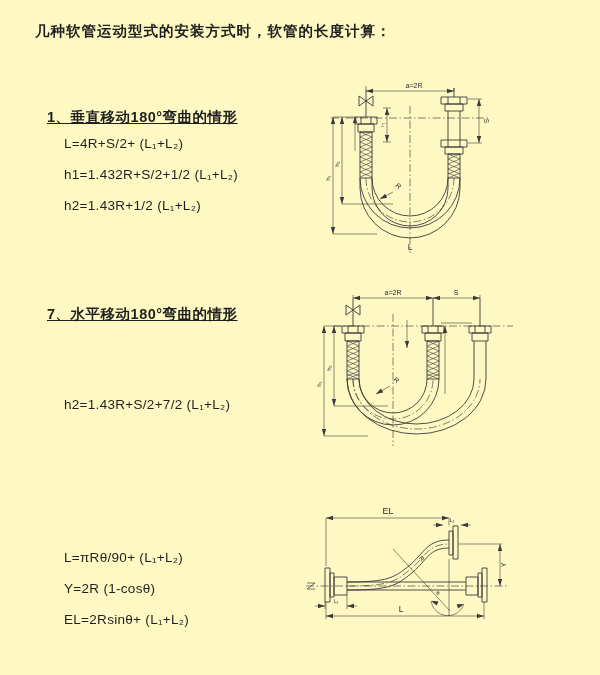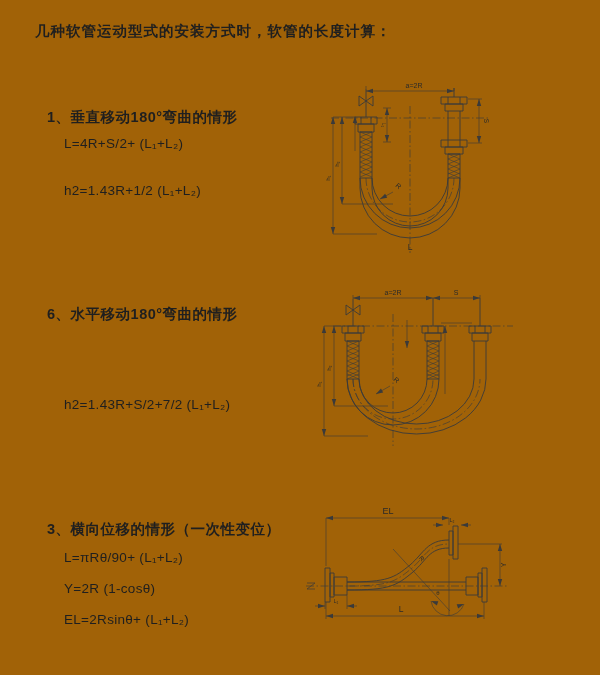--- a/index.html
+++ b/index.html
@@ -1,38 +1,38 @@
 <!DOCTYPE html>
 <html><head>
 <meta charset="utf-8">
 <style>
   html,body{margin:0;padding:0;background:#fff;}
-  #page{position:relative;width:600px;height:675px;background:#a16207;overflow:hidden;
+  #page{position:relative;width:600px;height:675px;background:#fef9c3;overflow:hidden;
         font-family:"Liberation Sans","DejaVu Sans",sans-serif;color:#1f1f1f;}
   .title{position:absolute;left:35px;top:22px;font-size:14.5px;font-weight:600;letter-spacing:1px;}
-  .sec-head{position:absolute;font-size:14.5px;font-weight:600;letter-spacing:0.5px;}
+  .sec-head{position:absolute;font-size:14.5px;font-weight:600;letter-spacing:0.5px;text-decoration:underline;}
   .formula{position:absolute;font-size:13.5px;letter-spacing:0.3px;white-space:pre;}
   .diagram{position:absolute;}
   svg text{font-family:"Liberation Sans","DejaVu Sans",sans-serif;fill:#2a2a2a;}
 </style>
 </head>
 <body>
 
 <div id="page">
 
   <div class="title">几种软管运动型式的安装方式时，软管的长度计算：</div>
 
   <div class="sec-head" style="left:47px;top:108px">1、垂直移动180°弯曲的情形</div>
   <div class="formula" style="left:64px;top:136px">L=4R+S/2+ (L₁+L₂)</div>
-  <div class="formula" style="left:64px;top:183px">h2=1.43R+1/2 (L₁+L₂)</div>
-
-  <div class="sec-head" style="left:47px;top:305px">6、水平移动180°弯曲的情形</div>
+  <div class="formula" style="left:64px;top:167px">h1=1.432R+S/2+1/2 (L₁+L₂)</div>
+  <div class="formula" style="left:64px;top:198px">h2=1.43R+1/2 (L₁+L₂)</div>
+
+  <div class="sec-head" style="left:47px;top:305px">7、水平移动180°弯曲的情形</div>
   <div class="formula" style="left:64px;top:397px">h2=1.43R+S/2+7/2 (L₁+L₂)</div>
 
-  <div class="sec-head" style="left:47px;top:520px">3、横向位移的情形（一次性变位）</div>
   <div class="formula" style="left:64px;top:550px">L=πRθ/90+ (L₁+L₂)</div>
   <div class="formula" style="left:64px;top:581px">Y=2R (1-cosθ)</div>
   <div class="formula" style="left:64px;top:612px">EL=2Rsinθ+ (L₁+L₂)</div>
 
   <div class="diagram" style="left:313px;top:76px;width:275px;height:180px">
   <svg width="275" height="180" viewBox="0 0 275 180">
     <defs>
           <path id="ah" d="M0 0L7 2.2L7 -2.2Z"></path>
         </defs>
     <g stroke="#3a3a3a" stroke-width="0.9" fill="none">

